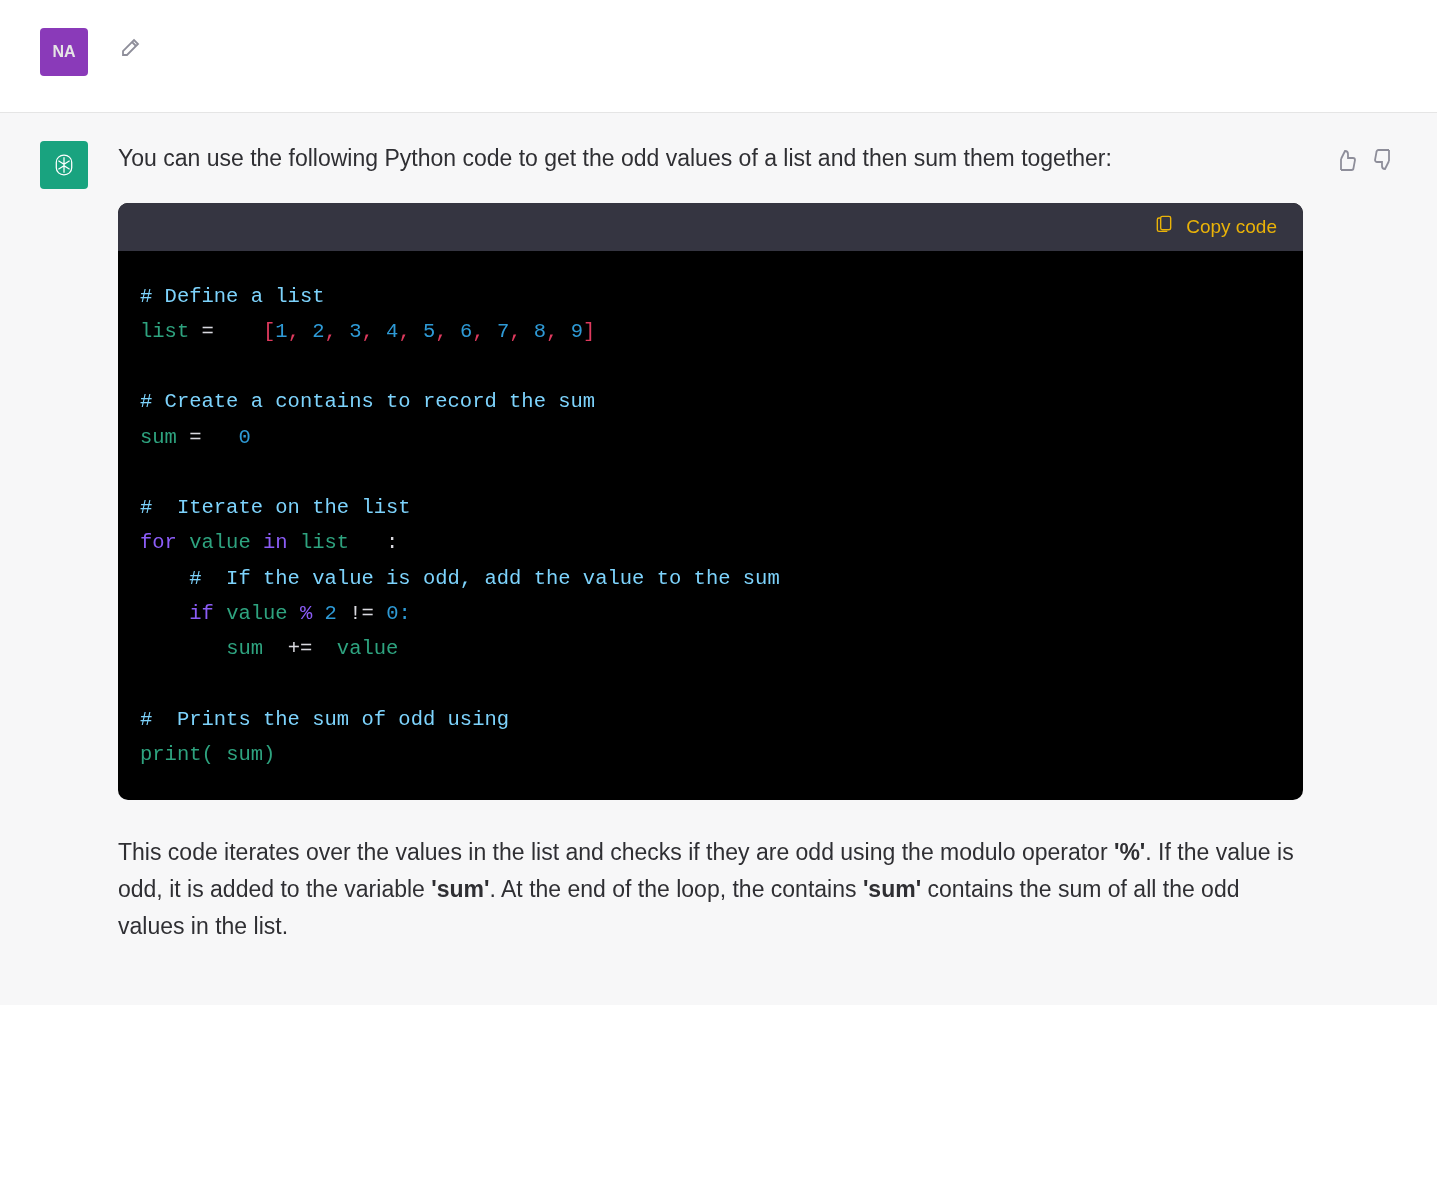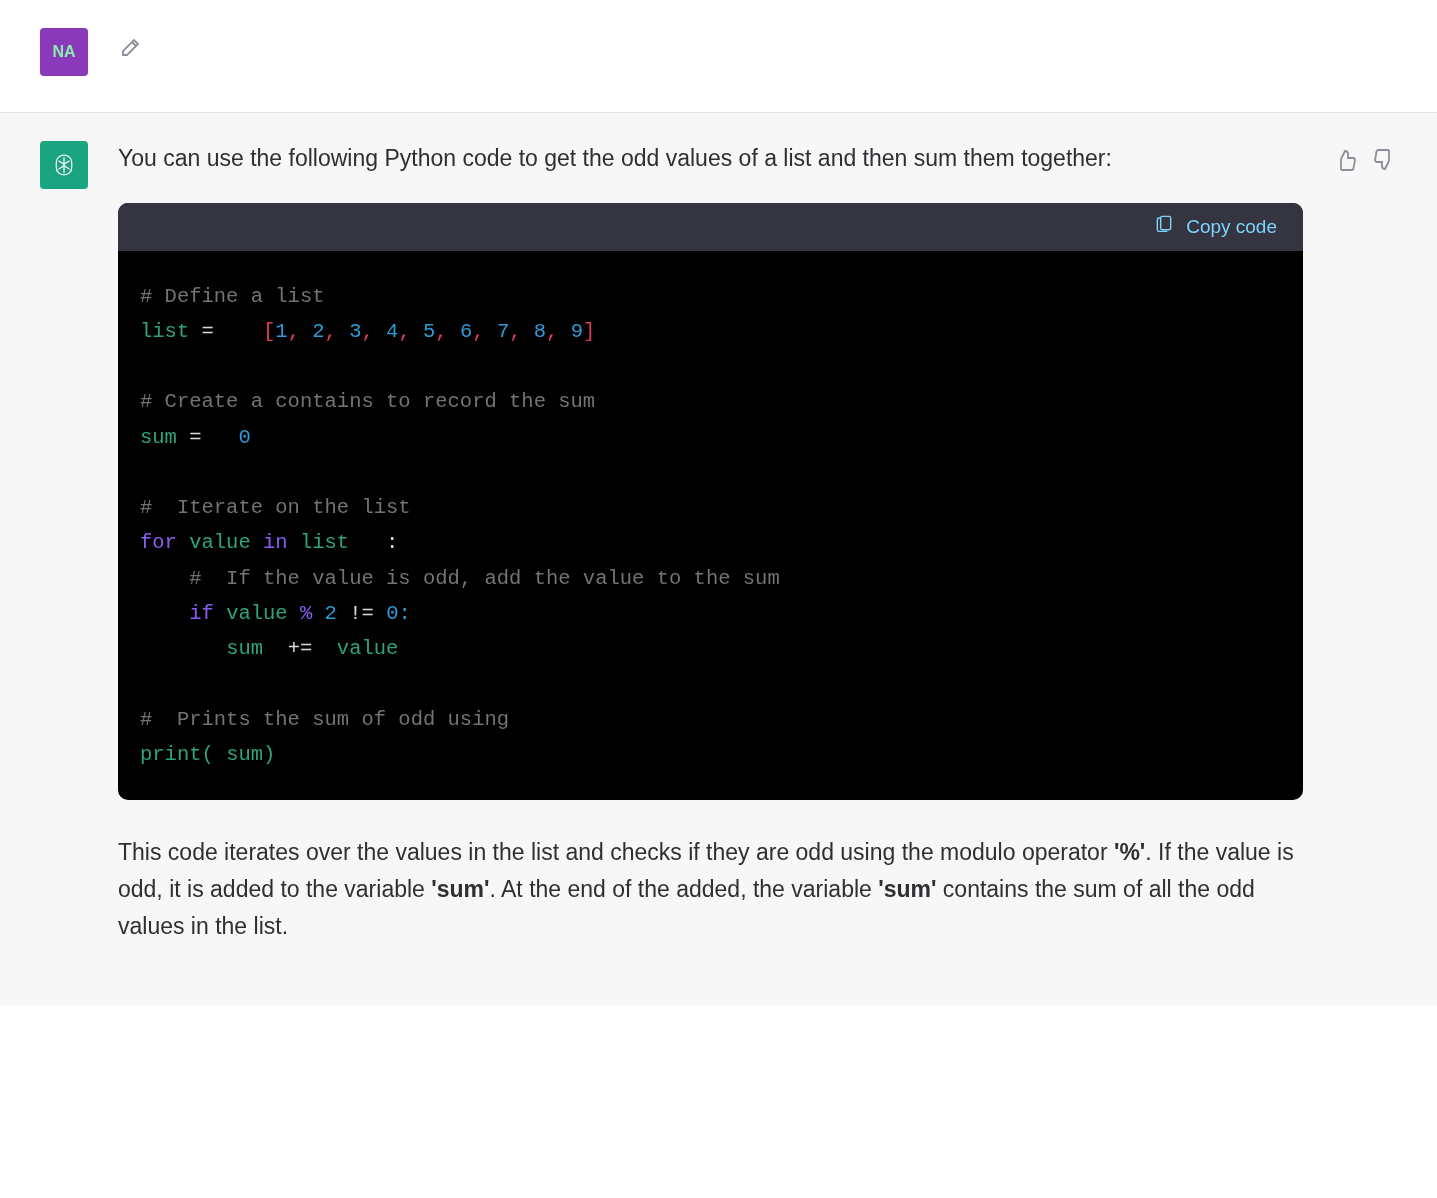--- a/index.html
+++ b/index.html
@@ -25,21 +25,21 @@
 .avatar {
   width: 48px;
   height: 48px;
   border-radius: 4px;
   flex: 0 0 48px;
   display: flex;
   align-items: center;
   justify-content: center;
   font-size: 16px;
   font-weight: 600;
-  color: #86efac;
+  color: #e5e5e5;
 }
 .user-avatar { background: #8a3ab9; }
 .assistant-avatar { background: #19a37f; }
 .assistant-avatar svg { width: 28px; height: 28px; }
 .message-body {
   flex: 1;
   font-size: 23px;
   line-height: 1.55;
   color: #2f2f33;
   min-width: 0;
@@ -76,34 +76,34 @@
   display: flex;
   align-items: center;
   justify-content: flex-end;
   padding: 0 26px;
   gap: 12px;
 }
 .copy-btn {
   display: flex;
   align-items: flex-end;
   gap: 12px;
-  color: #7dd3fc;
+  color: #eab308;
   font-size: 19px;
   cursor: pointer;
 }
 .copy-btn svg { width: 20px; height: 20px; stroke: currentColor; fill: none; stroke-width: 1.7; }
 .code-body {
   padding: 28px 22px 28px 22px;
   font-family: "SFMono-Regular", Consolas, "Liberation Mono", Menlo, monospace;
   font-size: 20.5px;
   line-height: 1.72;
   color: #d9d9df;
   white-space: pre;
 }
-.tok-comment { color: #737373; }
+.tok-comment { color: #7dd3fc; }
 .tok-ident { color: #2ea37f; }
 .tok-op { color: #d9d9df; }
 .tok-num { color: #2e9ad6; }
 .tok-punct-red { color: #df3a5e; }
 .tok-kw { color: #8b5cf6; text-align: right; }
 .para { margin-bottom: 9px; }
 strong { font-weight: 700; }
 .explain-text { font-size: 23px; line-height: 1.6; color: #2f2f33; }
 </style>
 </head>
@@ -156,21 +156,21 @@
 <span class="tok-comment">#  Iterate on the list</span>
 <span class="tok-kw">for</span><span> </span><span class="tok-ident">value</span><span> </span><span class="tok-kw">in</span><span> </span><span class="tok-ident">list</span><span class="tok-op">   :</span>
 <span class="tok-comment">    #  If the value is odd, add the value to the sum</span>
 <span>    </span><span class="tok-kw">if</span><span> </span><span class="tok-ident">value</span><span> </span><span class="tok-kw">%</span><span> </span><span class="tok-num">2</span><span> </span><span class="tok-op">!=</span><span> </span><span class="tok-num">0</span><span class="tok-num">:</span>
 <span>       </span><span class="tok-ident">sum</span><span>  </span><span class="tok-op">+=</span><span>  </span><span class="tok-ident">value</span>
 
 <span class="tok-comment">#  Prints the sum of odd using</span>
 <span class="tok-ident">print</span><span class="tok-ident">(</span><span> </span><span class="tok-ident">sum</span><span class="tok-ident">)</span></div>
     </div>
 
-    <p class="explain-text"><span>This code iterates over the values in the list and checks if they are odd using the modulo operator </span><strong>'%'</strong><span>. If the value is odd, it is added to the variable </span><strong>'sum'</strong><span>. At the end of the added, the variable </span><strong>'sum'</strong><span> contains the sum of all the odd values in the list.</span></p>
+    <p class="explain-text"><span>This code iterates over the values in the list and checks if they are odd using the modulo operator </span><strong>'%'</strong><span>. If the value is odd, it is added to the variable </span><strong>'sum'</strong><span>. At the end of the loop, the contains </span><strong>'sum'</strong><span> contains the sum of all the odd values in the list.</span></p>
   </div>
 
   <div class="actions">
     <span class="icon-btn">
       <svg viewBox="0 0 24 24">
           <path d="M7 22V11"></path>
           <path d="M7 11l4-8c1.5 0 3 1 3 3v4h5a2 2 0 0 1 2 2l-1.5 8a2 2 0 0 1-2 2H7"></path>
         </svg>
     </span>
     <span class="icon-btn">

